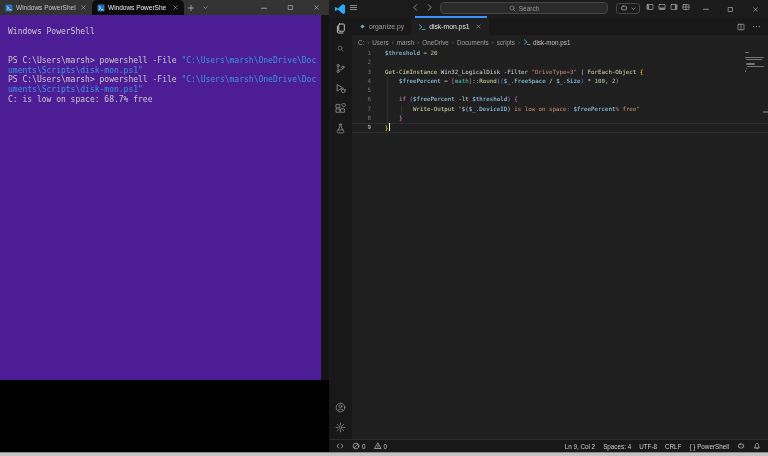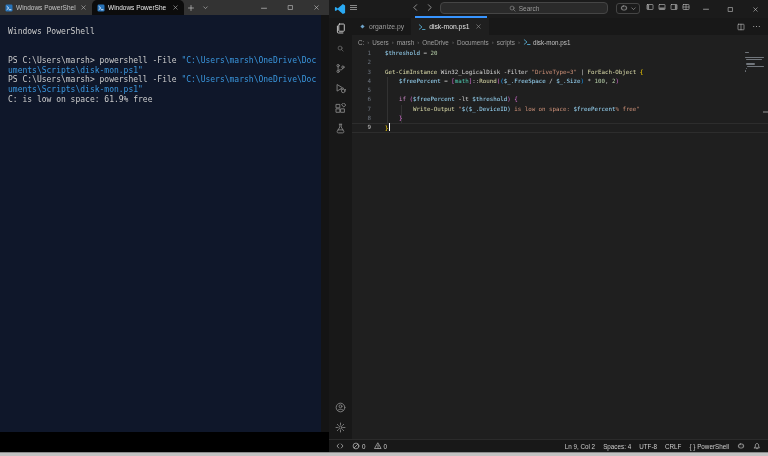--- a/index.html
+++ b/index.html
@@ -1,20 +1,20 @@
 <!DOCTYPE html>
 <html><head>
 <meta charset="utf-8">
 <style>
   html,body{margin:0;padding:0;}
   body{width:768px;height:456px;position:relative;background:#000;font-family:"Liberation Sans",sans-serif;overflow:hidden;-webkit-font-smoothing:antialiased;}
   svg{display:block;}
 
   
-  .term{position:absolute;left:0;top:0;width:329px;height:432px;background:#0f172a;}
+  .term{position:absolute;left:0;top:0;width:329px;height:380px;background:#4c1d95;}
   .term-titlebar{height:15px;background:#333333;display:flex;align-items:flex-end;position:relative;}
   .term-tab{display:flex;align-items:center;gap:3px;height:15px;padding:0 5px;width:82px;color:#c5c5c5;font-size:6.5px;white-space:nowrap;overflow:hidden;}
   .term-tab .lbl{overflow:hidden;text-overflow:clip;flex:1;}
   .term-tab.active{background:#0c0c0c;border-radius:5px 5px 0 0;color:#e8e8e8;}
   .term-tabbtn{width:14px;height:15px;display:flex;align-items:center;justify-content:center;color:#cccccc;}
   .term-wc{position:absolute;top:0;right:0;height:15px;display:flex;}
   .term-wc span{width:26px;height:15px;display:flex;align-items:center;justify-content:center;color:#d0d0d0;}
   .term-body{padding:12px 0 0 8px;font-family:"DejaVu Sans Mono",monospace;font-size:8px;line-height:9.7px;color:#cccccc;}
   .term-line{white-space:pre;height:9.7px;}
   .term-scroll{position:absolute;right:0;top:15px;bottom:0;width:8px;background:#141414;}
@@ -131,21 +131,21 @@
     </div>
   </div>
   <div class="term-body" id="term-body">
       <div class="term-line"><span style="color:#cccccc">Windows PowerShell</span></div>
       <div class="term-line"></div>
       <div class="term-line"></div>
       <div class="term-line"><span style="color:#cccccc">PS C:\Users\marsh&gt; powershell -File </span><span style="color:#3A96DD">"C:\Users\marsh\OneDrive\Doc</span></div>
       <div class="term-line"><span style="color:#3A96DD">uments\Scripts\disk-mon.ps1"</span></div>
       <div class="term-line"><span style="color:#cccccc">PS C:\Users\marsh&gt; powershell -File </span><span style="color:#3A96DD">"C:\Users\marsh\OneDrive\Doc</span></div>
       <div class="term-line"><span style="color:#3A96DD">uments\Scripts\disk-mon.ps1"</span></div>
-      <div class="term-line"><span style="color:#cccccc">C: is low on space: 61.9% free</span></div>
+      <div class="term-line"><span style="color:#cccccc">C: is low on space: 68.7% free</span></div>
     </div>
   <div class="term-scroll"></div>
 </div>
 
 <div class="vsc">
 
   <div class="vsc-titlebar">
     <span class="logo">
         <svg width="12" height="12" viewBox="0 0 16 16">
           <path d="M11.8 1.2 4.9 7.3 2.4 5.4 1.2 6v4l1.2.6 2.5-1.9 6.9 6.1 3-1.5v-10z" fill="#2aa9f2"></path>

